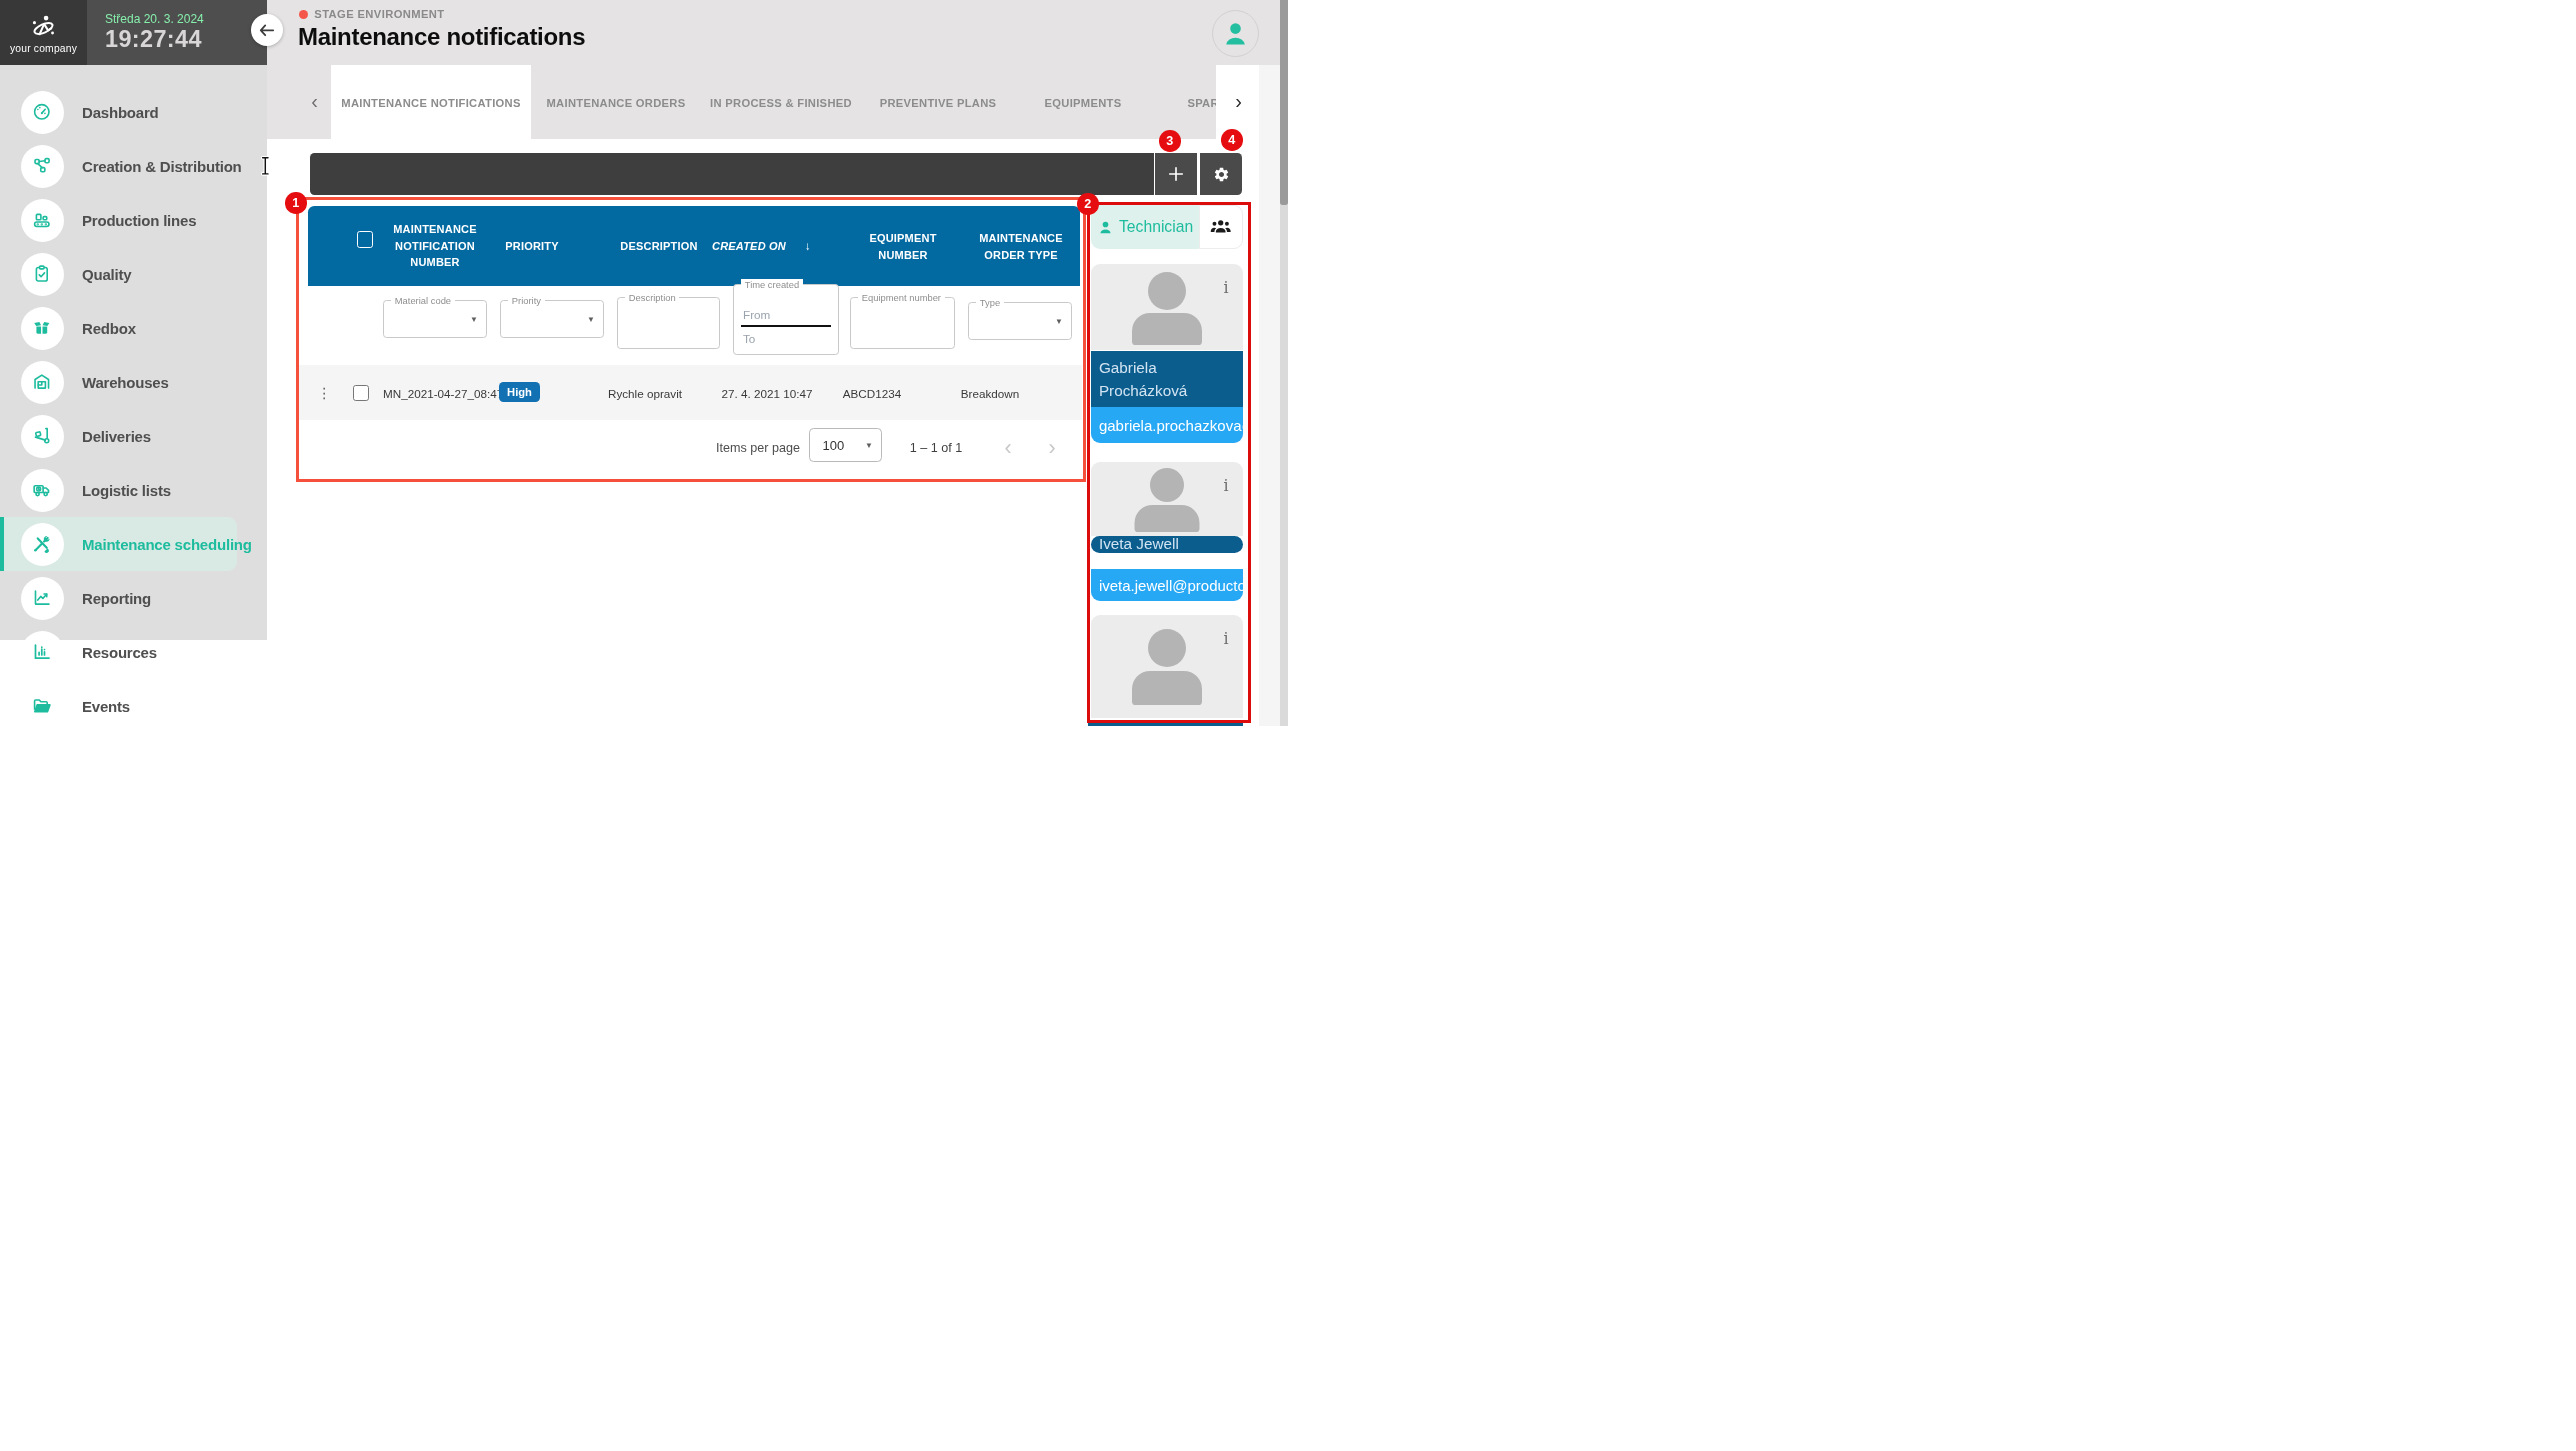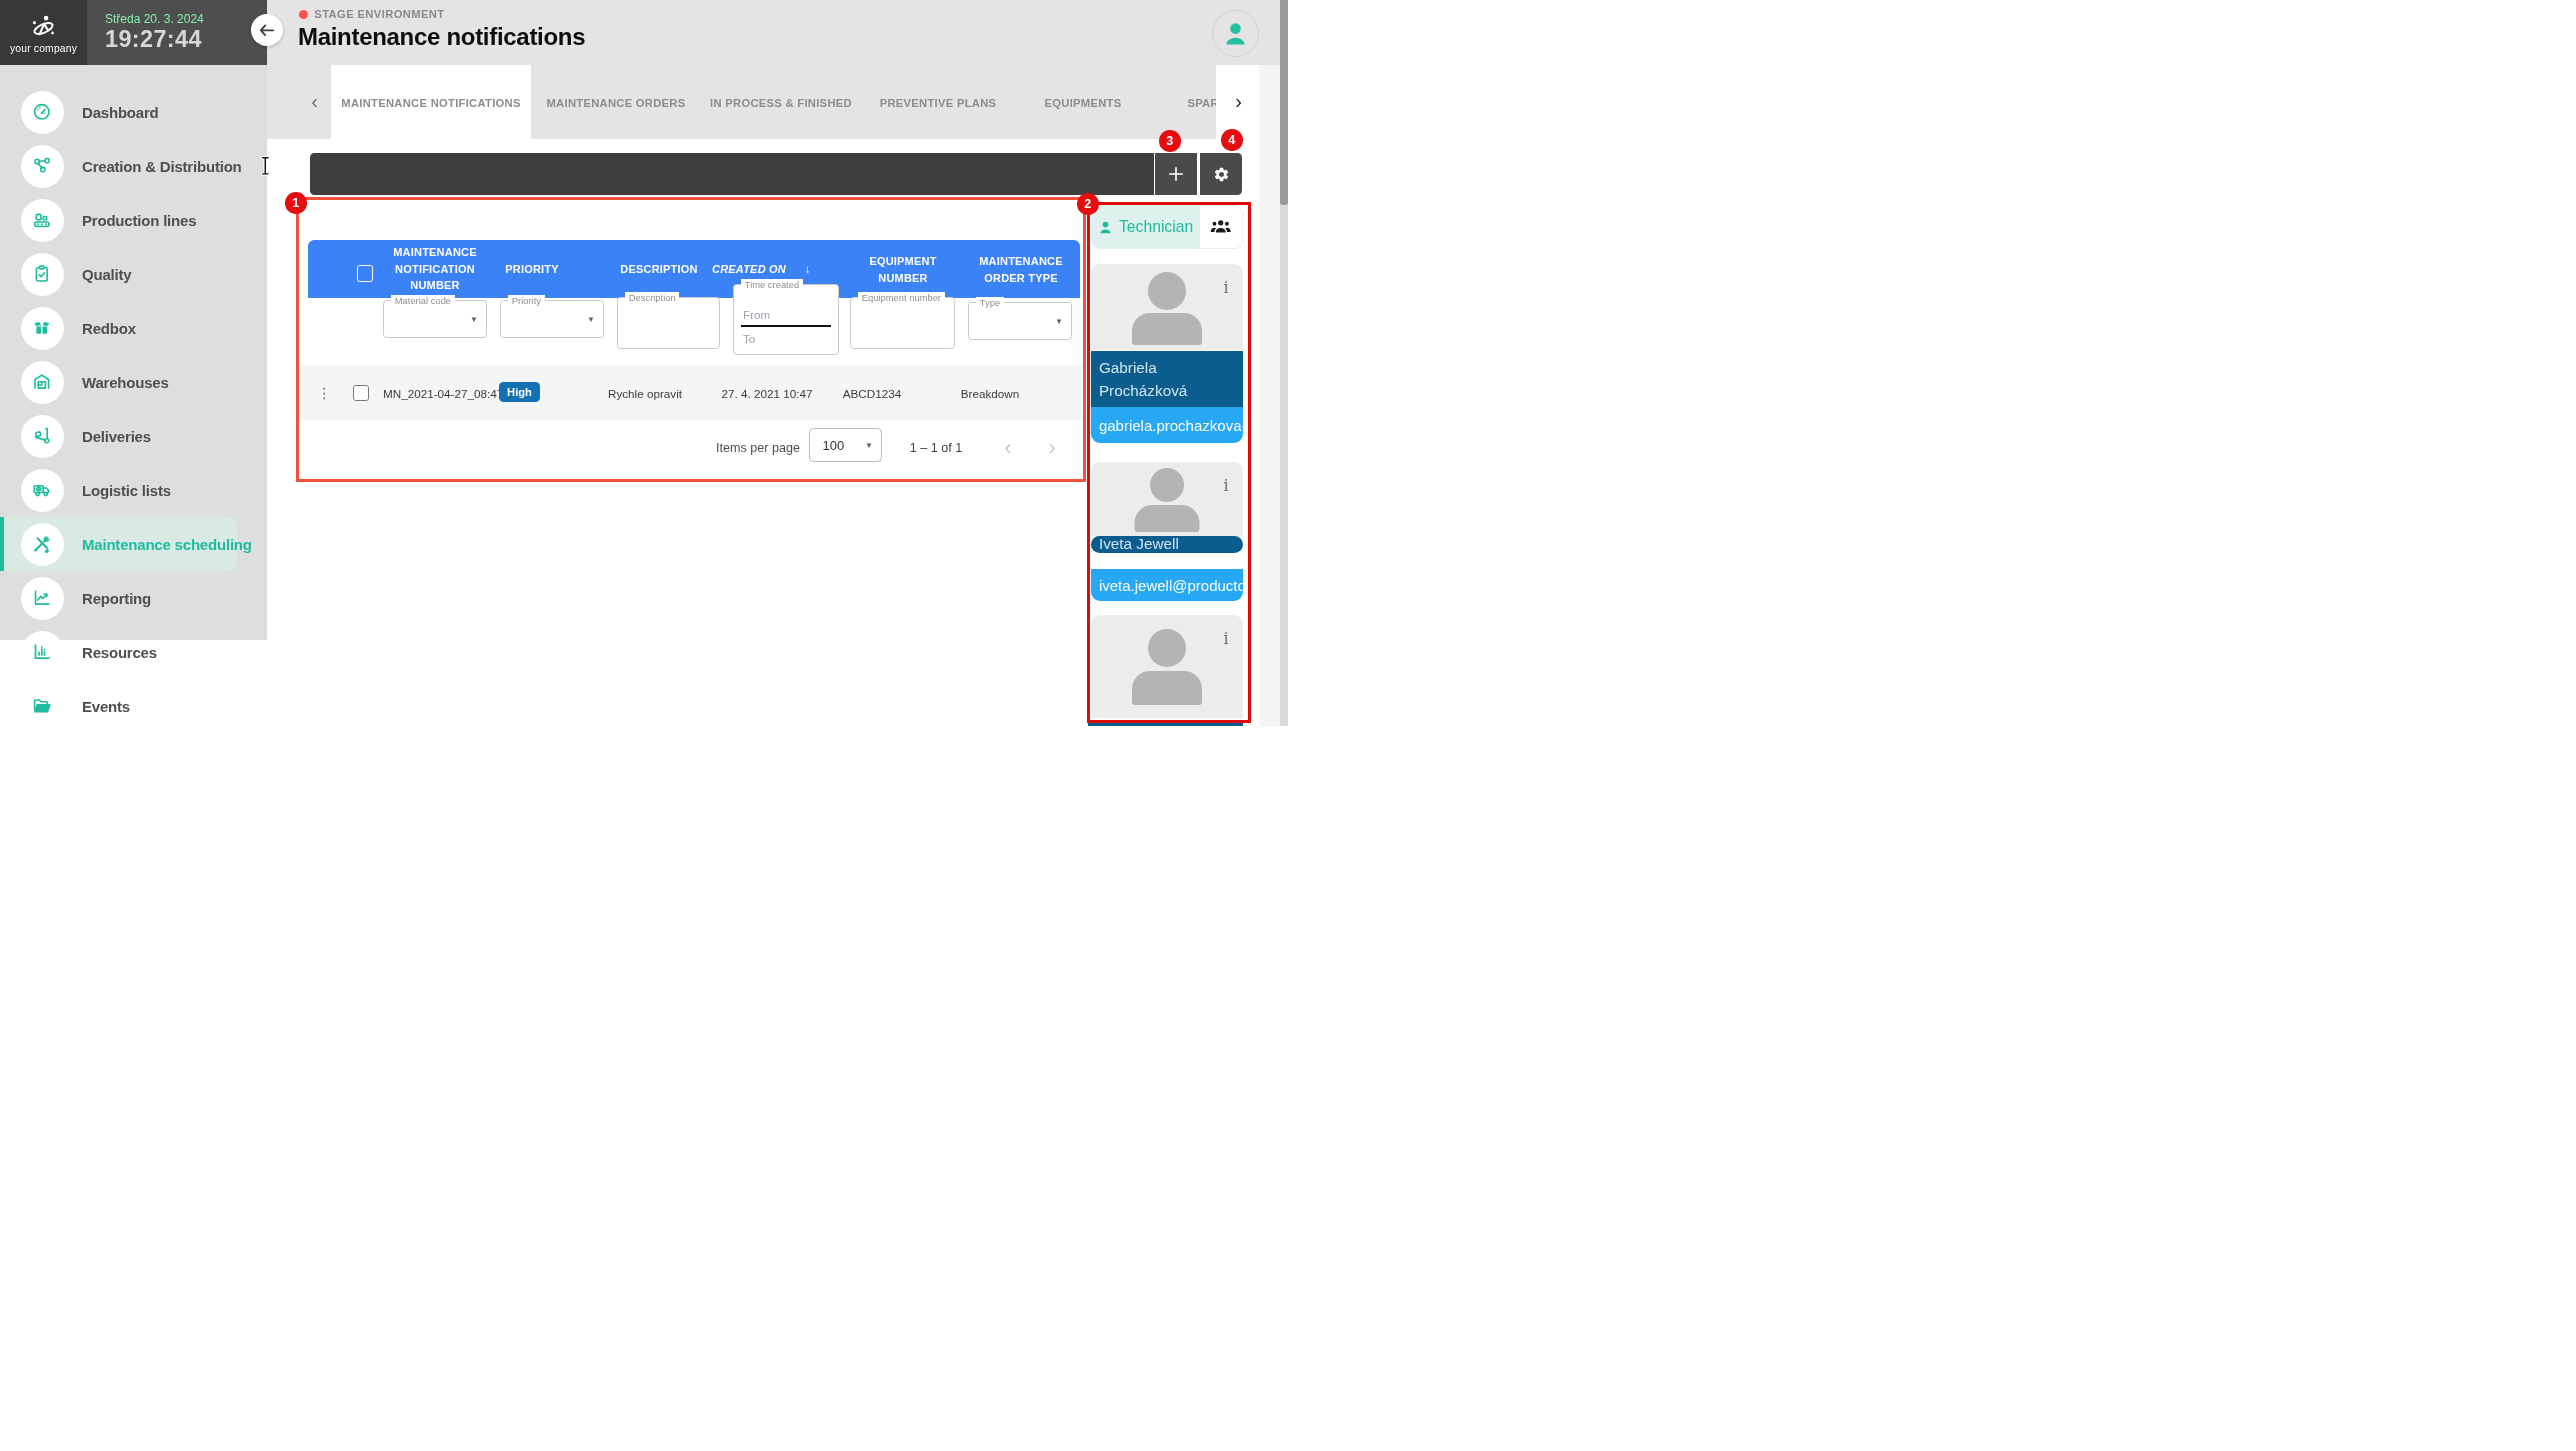--- a/index.html
+++ b/index.html
@@ -41,21 +41,21 @@
   .content-bg{left:267px;top:139px;width:992px;height:586px;background:#fff;}
   .right-strip{left:1259px;top:65px;width:20.7px;height:661px;background:#f5f5f5;}
   
   .toolbar{left:310px;top:153px;width:932px;height:42px;}
   .toolbar-body{position:absolute;left:0;top:0;width:844px;height:42px;background:#3e3e3e;border-radius:4.5px 0 0 4.5px;}
   .tb-cell{position:absolute;top:0;width:42px;height:42px;background:#4a4a4a;display:flex;align-items:center;justify-content:center;}
   .tb-plus{left:845px;}
   .tb-gear{left:890px;border-radius:0 4.5px 4.5px 0;}
   
   .region1{left:296px;top:197px;width:790px;height:285px;border:3.6px solid #f4503c;box-sizing:border-box;background:#fff;}
-  .thead{position:absolute;left:9px;top:6.3px;width:772px;height:58px;background:#3b82f6;border-radius:6.3px 6.3px 0 0;margin-top:34px;}
+  .thead{position:absolute;left:9px;top:6.3px;width:772px;height:80px;background:#0369a1;border-radius:6.3px 6.3px 0 0;}
   .th{position:absolute;top:50%;transform:translate(-50%,-50%);color:#fff;font-size:11px;font-weight:bold;
       text-align:center;line-height:1.5;letter-spacing:0.2px;}
   .hd-check{position:absolute;left:49px;top:25px;width:14.4px;height:14.4px;border:1.8px solid #fff;border-radius:2.7px;}
   .filter{position:absolute;border:0.9px solid #c9c9c9;border-radius:3.6px;background:#fff;box-sizing:border-box;}
   .filter-label{position:absolute;top:-6.3px;left:7.2px;background:#fff;padding:0 3.6px;font-size:9.4px;color:#8f8f8f;white-space:nowrap;}
   .sel-arrow{position:absolute;right:8px;top:50%;transform:translateY(-50%);font-size:8px;color:#5f5f5f;}
   .from-text{position:absolute;left:9px;top:23.4px;font-size:11.7px;color:#9aa3ad;}
   .from-line{position:absolute;left:7.2px;top:40px;width:90px;height:1.8px;background:#111;}
   .to-text{position:absolute;left:9px;top:47px;font-size:11.7px;color:#9aa3ad;}
   .trow{position:absolute;left:0;top:165px;width:783px;height:55px;background:#f5f5f5;}

